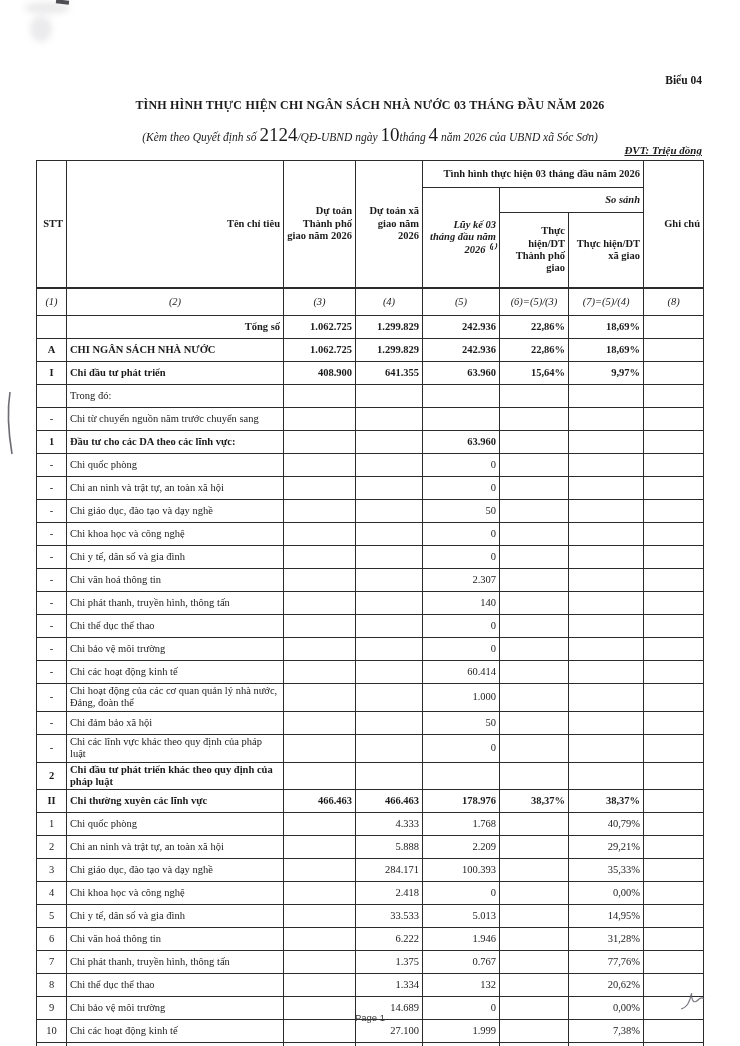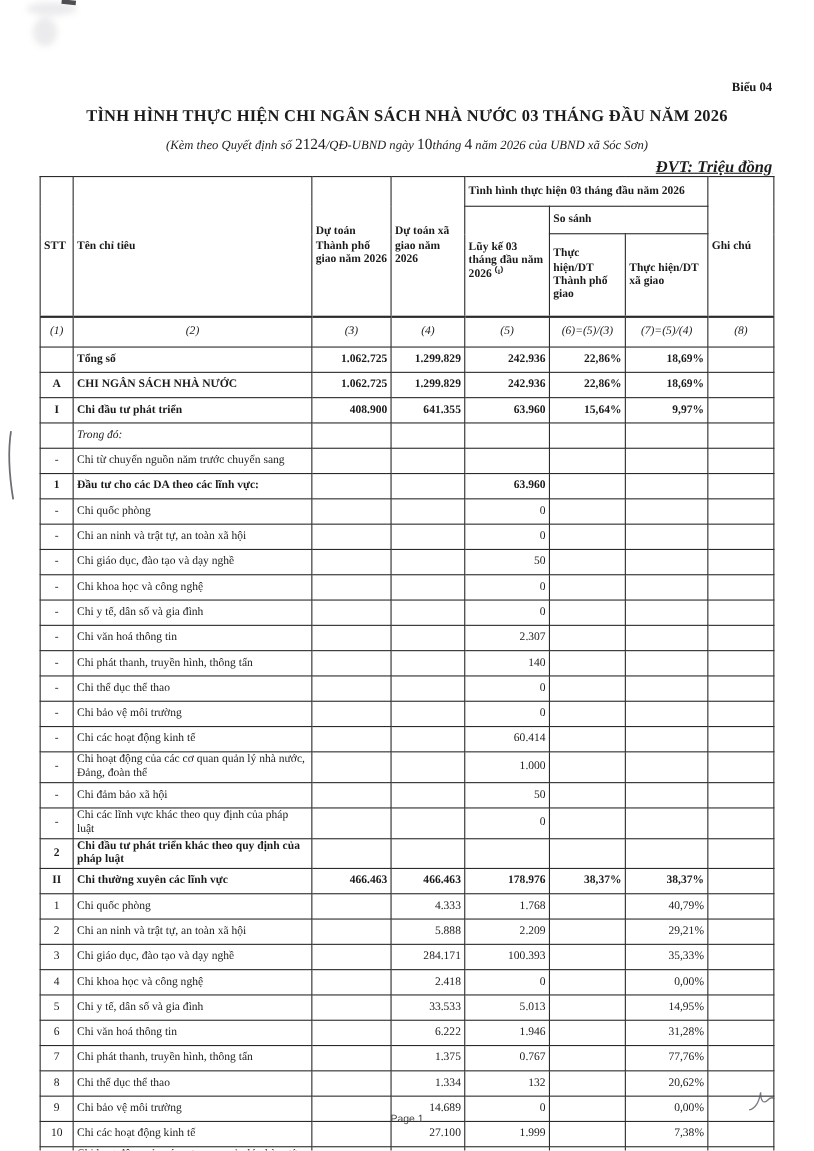--- a/index.html
+++ b/index.html
@@ -7,49 +7,49 @@
     width:740px;height:1046px;
     background:#ffffff;
     font-family:"Liberation Serif", serif;
     color:#1b1b1b;
     position:relative;
     overflow:hidden;
   }
   .smudge{position:absolute;background:rgba(130,130,142,0.16);filter:blur(3px);border-radius:50%;}
   .scan-tick{position:absolute;left:56px;top:0;width:13px;height:4px;background:#2f2f35;transform:rotate(6deg);opacity:.85;}
   .form-no{position:absolute;top:74px;right:38px;font-weight:bold;font-size:11.5px;}
-  .doc-title{position:absolute;top:98px;left:0;width:100%;text-align:center;font-weight:bold;font-size:15px;letter-spacing:.2px;}
+  .doc-title{position:absolute;top:98px;left:0;width:100%;text-align:center;font-weight:bold;font-size:12px;letter-spacing:.2px;}
   .doc-subtitle{position:absolute;top:124px;left:0;width:100%;text-align:center;font-style:italic;font-size:11.5px;}
-  .doc-subtitle .fill{font-style:normal;font-size:14px;font-weight:500;text-align:center;}
-  .unit-label{position:absolute;top:144px;right:38px;font-style:italic;font-weight:600;font-size:15px;text-decoration:underline;}
+  .doc-subtitle .fill{font-style:normal;font-size:19px;font-weight:500;text-align:center;}
+  .unit-label{position:absolute;top:144px;right:38px;font-style:italic;font-weight:600;font-size:11px;text-decoration:underline;}
   table.budget{
     position:absolute;left:36px;top:160px;
     width:667px;table-layout:fixed;
     border-collapse:collapse;
     font-size:10.5px;line-height:1.18;
   }
   table.budget th, table.budget td{
     border:1px solid #2b2b2b;
     padding:1px 3px;
     vertical-align:middle;
     overflow:hidden;
   }
   table.budget{border:1.5px solid #222;}
-  thead th{font-weight:bold;text-align:left;padding:2px 3px;}
+  thead th{font-weight:bold;text-align:right;padding:2px 3px;}
   thead tr.h1 th{height:24px;}
-  thead tr.h2 th{height:22px;}
+  thead tr.h2 th{height:22px;font-style:italic;}
   thead tr.h3 th{height:72px;}
   tr.colnum td{font-style:italic;text-align:center;height:24px;border-top:2px solid #2b2b2b;}
   tbody td{height:20px;}
   td.c-stt{text-align:center;}
   td.c-name{text-align:left;padding-left:4px;}
   td.c-num{text-align:right;padding-right:4px;}
   tr.bold td{font-weight:bold;}
-  tr.italic td.c-name{font-style:italic;}
-  tr.center-name td.c-name{text-align:left;}
+  tr.italic td.c-name{}
+  tr.center-name td.c-name{text-align:right;}
   .page-footer{
     position:absolute;top:1012px;left:0;width:100%;text-align:center;
     font-family:"Liberation Sans", sans-serif;font-size:9.5px;color:#3c3c3c;
   }
   .pen-mark{position:absolute;pointer-events:none;}
 </style>
 </head>
 <body>
 
 <div class="smudge" style="left:24px;top:2px;width:46px;height:12px;"></div>

